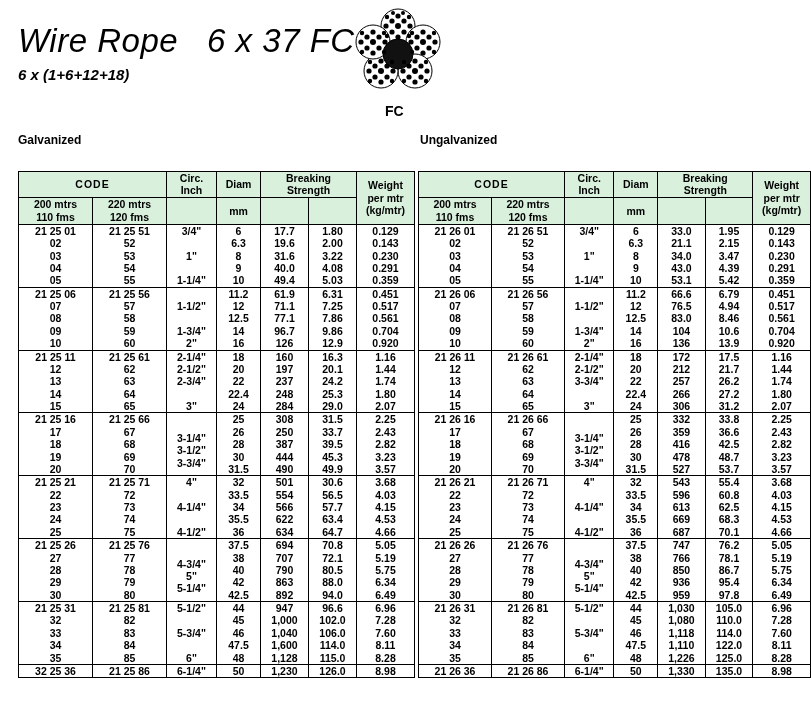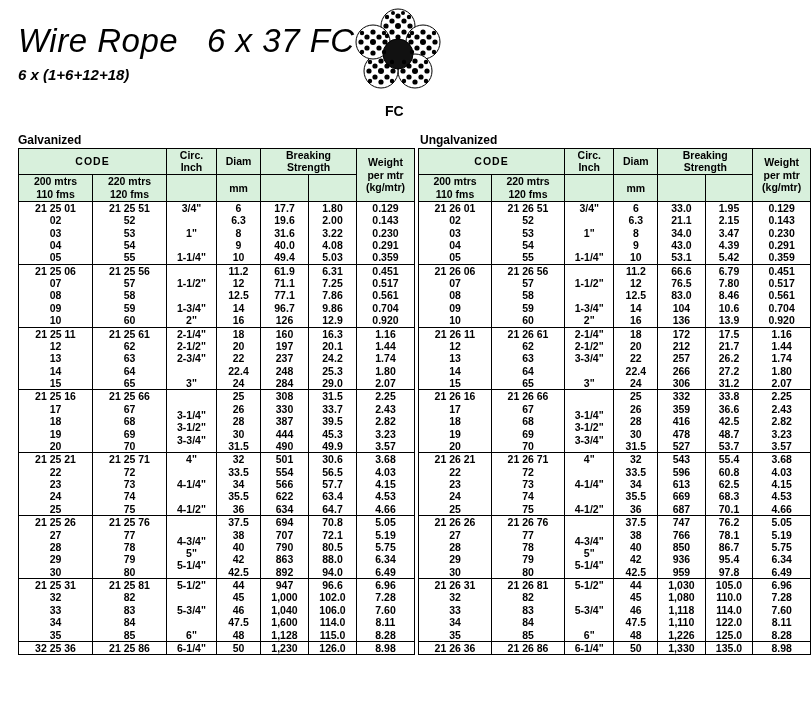--- a/index.html
+++ b/index.html
@@ -32,20 +32,21 @@
     position:absolute;font-size:12px;font-weight:bold;
   }
   #lbl-galv{left:18px;top:121px;margin-top:12px;}
   #lbl-ungalv{left:420px;top:133px;}
 
   table.rope{
     position:absolute;
     border-collapse:collapse;
     font-size:10.5px;
     table-layout:fixed;
+    margin-top:23px;
   }
   #tbl-galv{left:18px;top:148px;}
   #tbl-ungalv{left:418px;top:148px;}
 
   table.rope td, table.rope th{
     border:1px solid #000;
     padding:0;
     text-align:center;
     vertical-align:middle;
     font-weight:bold;
@@ -333,21 +334,21 @@
 3-1/4"
 3-1/2"
 3-3/4"
 </td>
         <td>25
 26
 28
 30
 31.5</td>
         <td>308
-330
+250
 387
 444
 490</td>
         <td>31.5
 33.7
 39.5
 45.3
 49.9</td>
         <td>2.25
 2.43
@@ -571,21 +572,21 @@
 12
 12.5
 14
 16</td>
         <td>66.6
 76.5
 83.0
 104
 136</td>
         <td>6.79
-7.80
+4.94
 8.46
 10.6
 13.9</td>
         <td>0.451
 0.517
 0.561
 0.704
 0.920</td>
       </tr>
       <tr class="grp">

